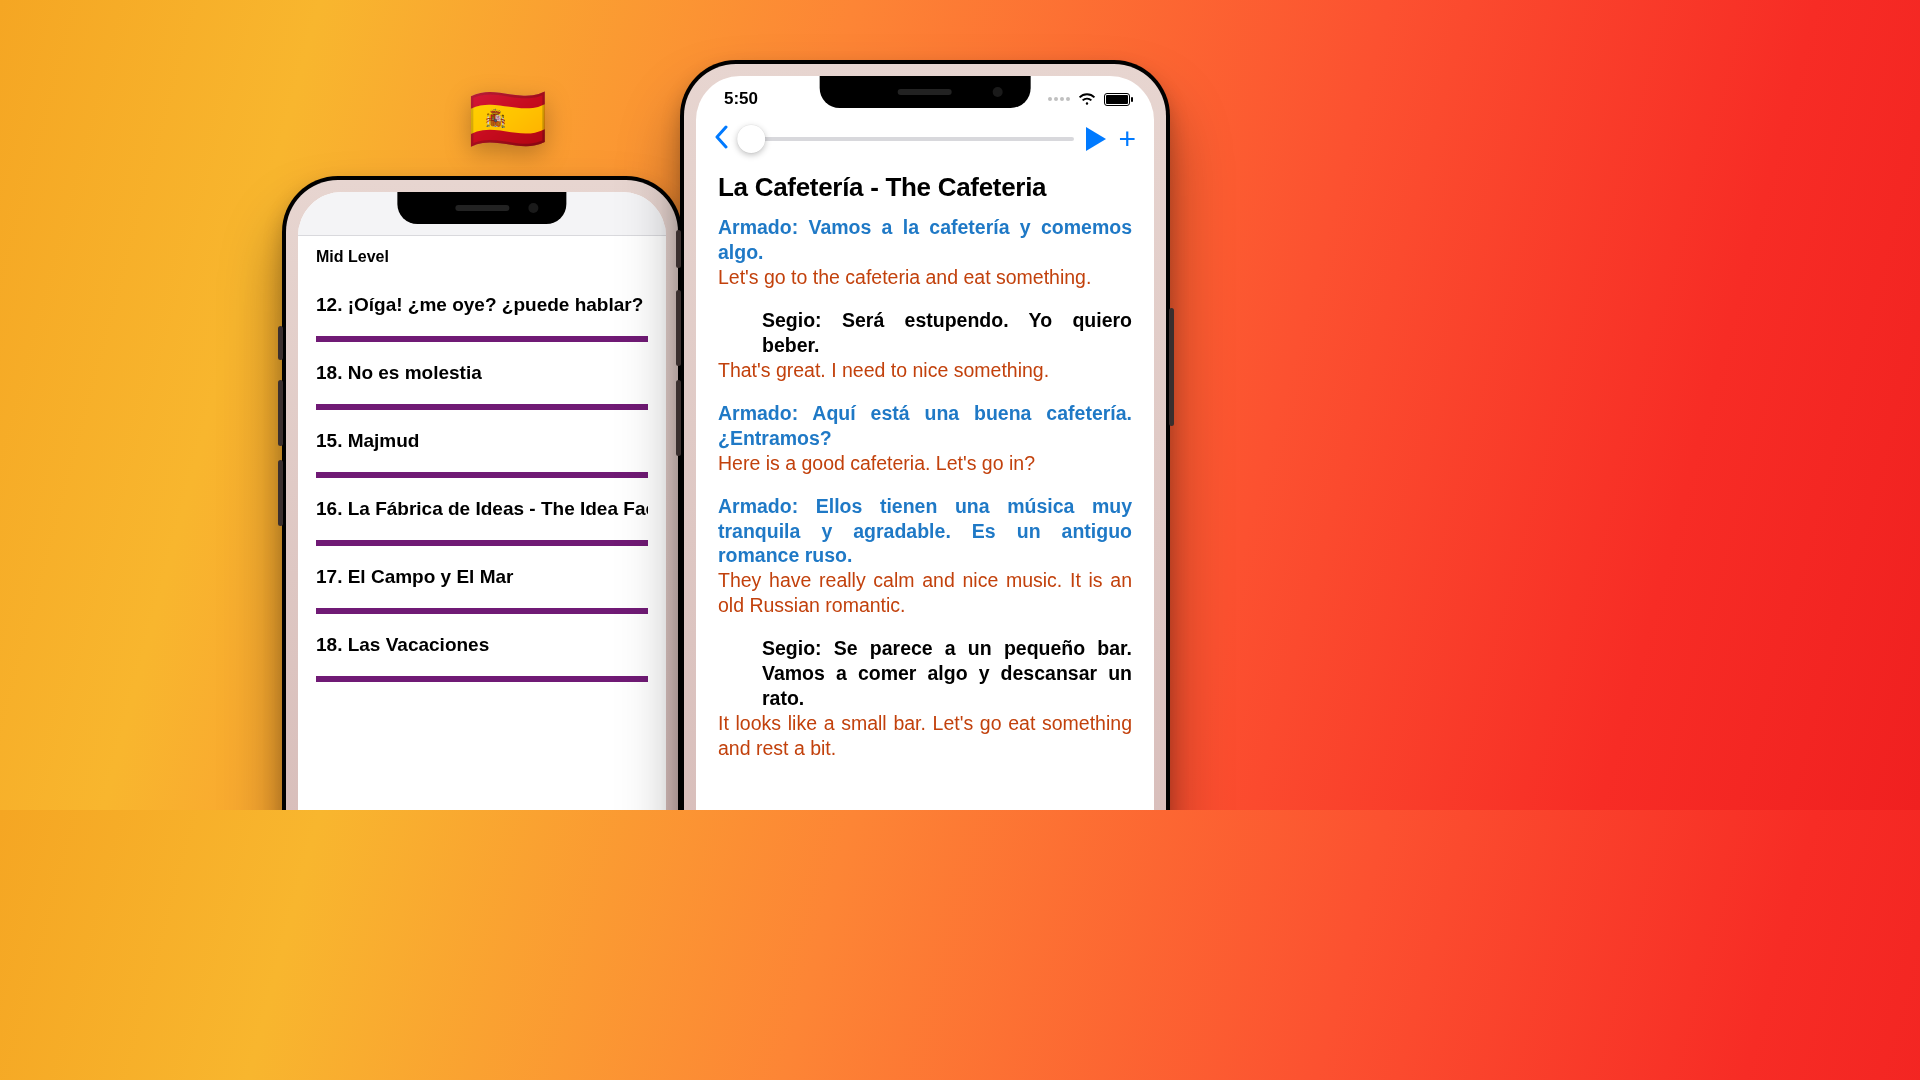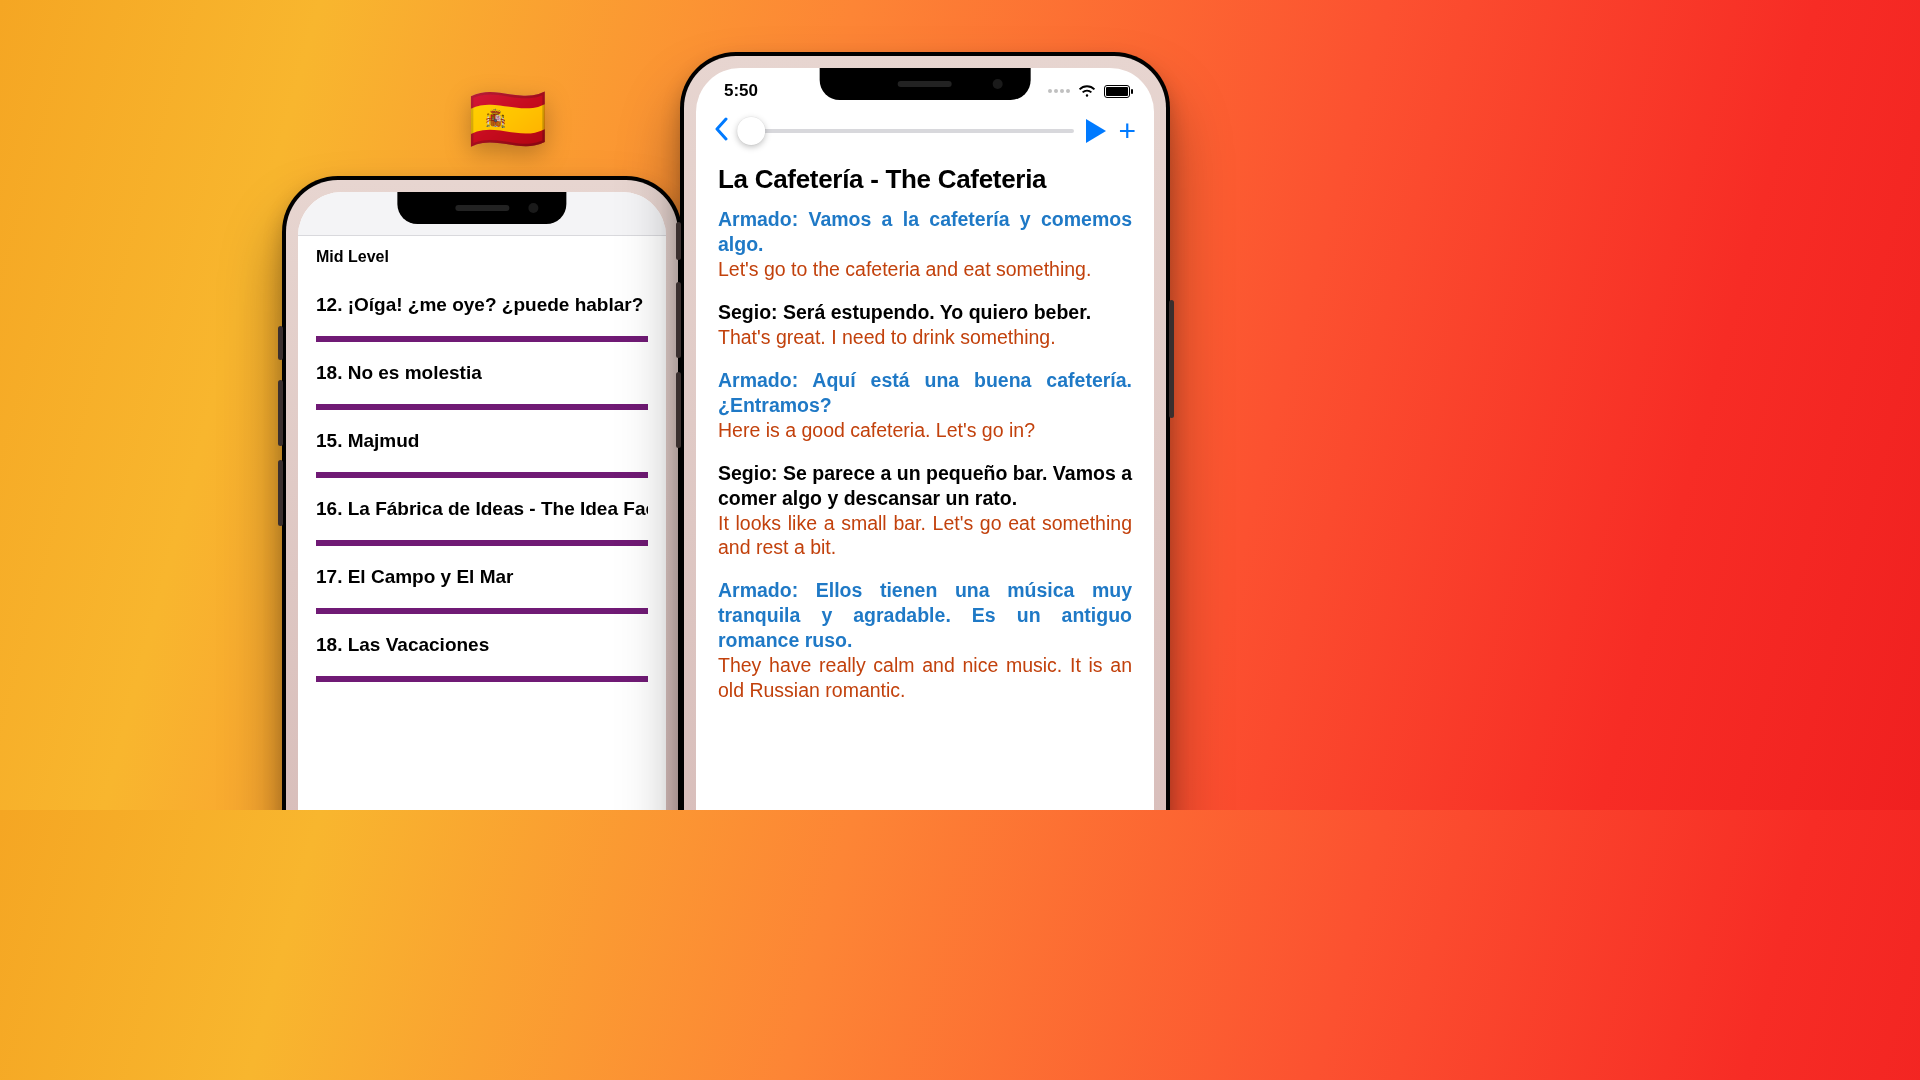--- a/index.html
+++ b/index.html
@@ -188,21 +188,21 @@
   }
   .dlg-block { margin-bottom: 18px; }
   .dlg-es {
     font-size: 19.5px;
     font-weight: 600;
     line-height: 1.28;
     text-align: justify;
     text-justify: inter-word;
   }
   .dlg-es.blue { color: #1f79c6; }
-  .dlg-es.black { color: #000; }
+  .dlg-es.black { color: #000; margin-left: 44px; }
   .dlg-en {
     font-size: 19.5px;
     font-weight: 400;
     color: #c2410c;
     line-height: 1.28;
     text-align: justify;
     text-justify: inter-word;
   }
   .p1-status-bg { background:#f4f4f6; }
 </style>
@@ -230,21 +230,21 @@
         <div class="p1-item">12. ¡Oíga! ¿me oye? ¿puede hablar?</div>
         <div class="p1-item">18. No es molestia</div>
         <div class="p1-item">15. Majmud</div>
         <div class="p1-item">16. La Fábrica de Ideas - The Idea Facto</div>
         <div class="p1-item">17. El Campo y El Mar</div>
         <div class="p1-item">18. Las Vacaciones</div>
       </div>
     </div>
   </div>
 
-  <div class="phone" style="left:680px; top:52px; width:490px; height:950px; z-index:20;">
+  <div class="phone" style="left:680px; top:60px; width:490px; height:950px; z-index:20;">
     <div class="side-btn" style="left:-4px; top:170px; width:5px; height:38px;"></div>
     <div class="side-btn" style="left:-4px; top:230px; width:5px; height:76px;"></div>
     <div class="side-btn" style="left:-4px; top:320px; width:5px; height:76px;"></div>
     <div class="side-btn" style="right:-4px; top:248px; width:5px; height:118px;"></div>
     <div class="bezel"></div>
     <div class="screen">
       <div class="notch">
         <div class="speaker"></div>
           <div class="cam"></div>
       </div>
@@ -279,31 +279,31 @@
       </div>
       <div class="p2-body">
         <div class="p2-title">La Cafetería - The Cafeteria</div>
 
         <div class="dlg-block">
           <div class="dlg-es blue">Armado: Vamos a la cafetería y comemos algo.</div>
           <div class="dlg-en">Let's go to the cafeteria and eat something.</div>
         </div>
         <div class="dlg-block">
           <div class="dlg-es black">Segio: Será estupendo. Yo quiero beber.</div>
-          <div class="dlg-en">That's great. I need to drink something.</div>
+          <div class="dlg-en">That's great. I need to nice something.</div>
         </div>
         <div class="dlg-block">
           <div class="dlg-es blue">Armado: Aquí está una buena cafetería. ¿Entramos?</div>
           <div class="dlg-en">Here is a good cafeteria. Let's go in?</div>
         </div>
         <div class="dlg-block">
+          <div class="dlg-es blue">Armado: Ellos tienen una música muy tranquila y agradable. Es un antiguo romance ruso.</div>
+          <div class="dlg-en">They have really calm and nice music. It is an old Russian romantic.</div>
+        </div>
+        <div class="dlg-block">
           <div class="dlg-es black">Segio: Se parece a un pequeño bar. Vamos a comer algo y descansar un rato.</div>
           <div class="dlg-en">It looks like a small bar. Let's go eat something and rest a bit.</div>
         </div>
-        <div class="dlg-block">
-          <div class="dlg-es blue">Armado: Ellos tienen una música muy tranquila y agradable. Es un antiguo romance ruso.</div>
-          <div class="dlg-en">They have really calm and nice music. It is an old Russian romantic.</div>
-        </div>
       </div>
     </div>
   </div>
 
 </div>
 
 </body></html>

